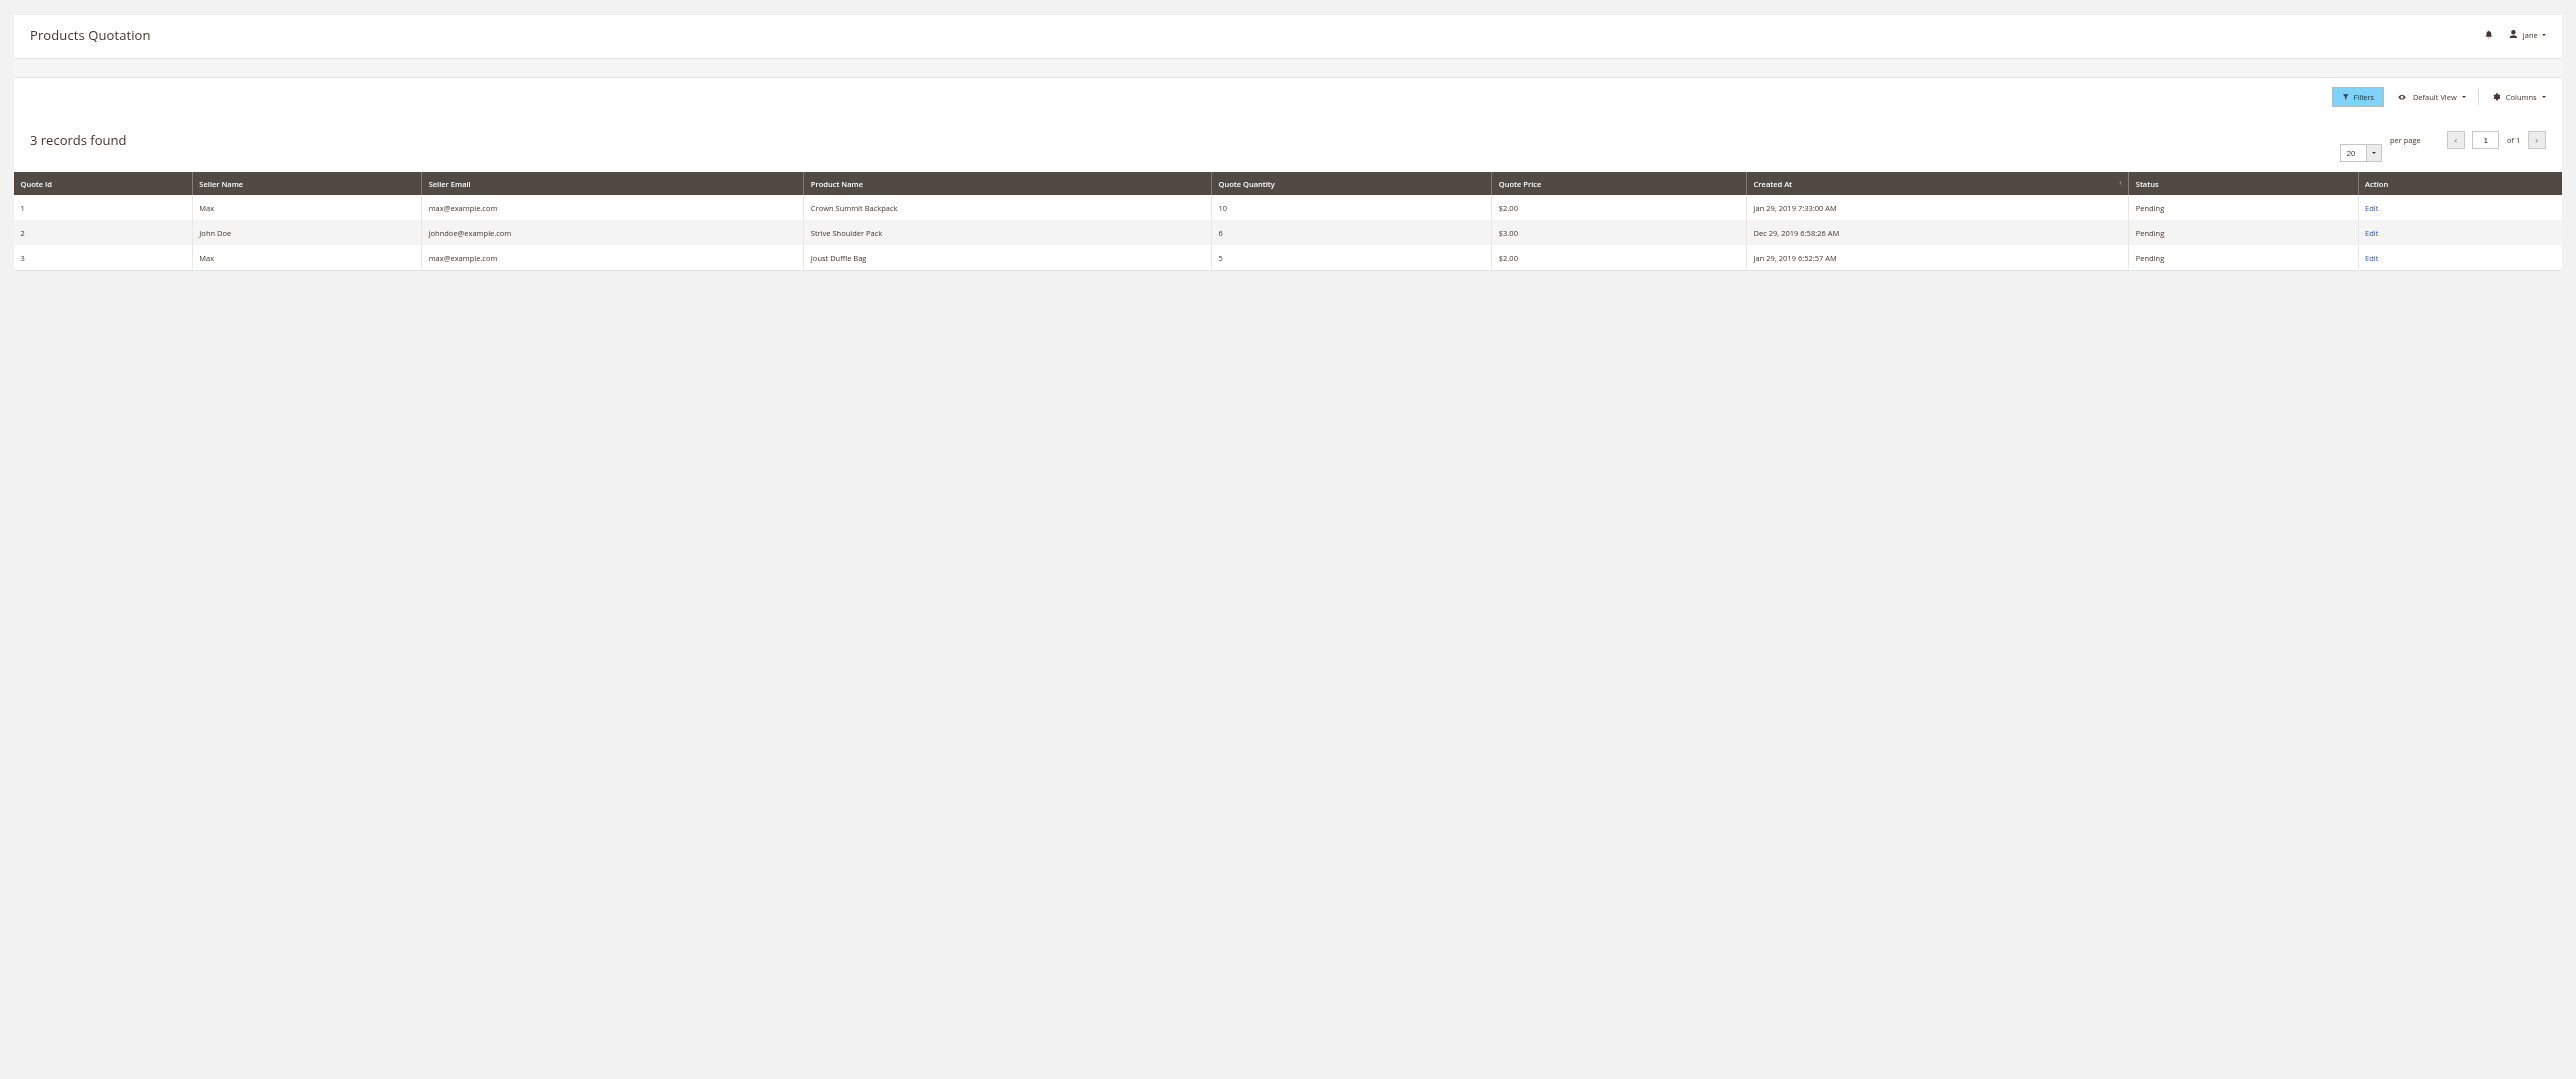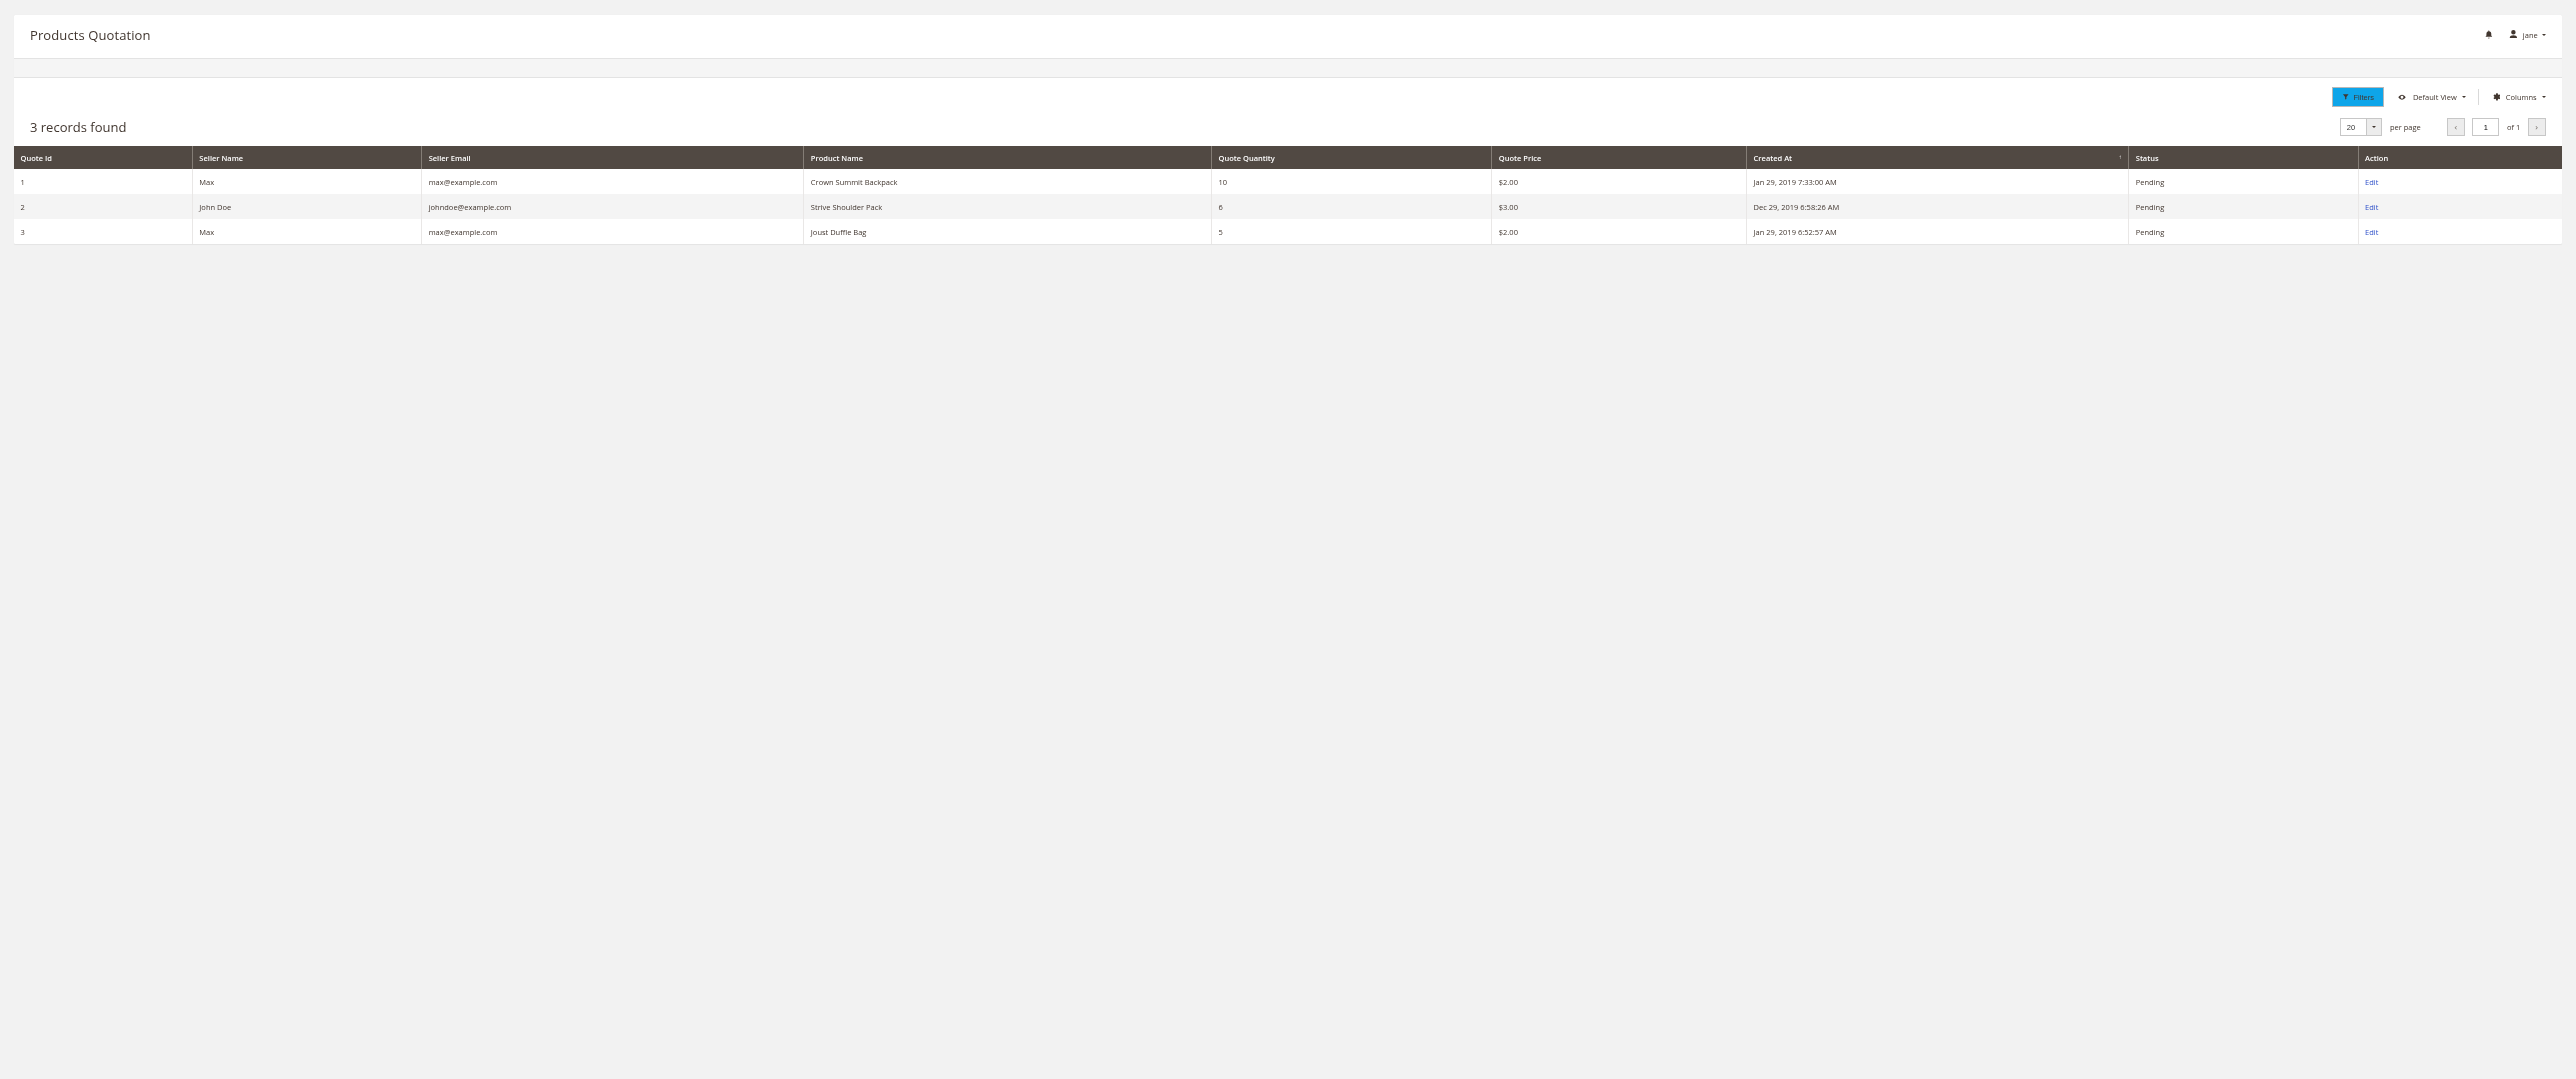--- a/index.html
+++ b/index.html
@@ -34,31 +34,31 @@
   }
   .toolbar {
     display:flex; align-items:center; justify-content:flex-end;
     gap:12px; padding:8.6px 16px 0;
   }
   .btn {
     display:inline-flex; align-items:center; gap:4.3px;
     background:#fff; border:0.5px solid #b8b8b8; height:20.5px;
     padding:0 8.6px; cursor:pointer; color:#41362f; font-size:7.5px;
   }
-  .btn.filters { background:#0ea5e9; }
+  .btn.filters { background:#7dd3fc; }
   .link-group { display:inline-flex; align-items:center; gap:5.4px; color:#41362f; cursor:pointer; }
   .vsep { width:0.5px; height:16px; background:#d9d9d9; }
   .meta-row {
     display:flex; align-items:center; justify-content:space-between;
     padding:10.8px 16px 9.7px;
   }
   .records { color:#41362f; font-size:13px; }
   .pager { display:flex; align-items:center; gap:7.5px; }
   .per-input {
-    display:flex; align-items:flex-end;
+    display:flex; align-items:flex-end;margin-top:26px;
   }
   .per-input input {
     width:26px; height:18.3px; border:0.5px solid #c7c7c7; border-right:none;
     text-align:left; padding:0 5.4px; font-size:7.5px; color:#333;
   }
   .per-input .caret-box {
     width:16px; height:18.3px; border:0.5px solid #c7c7c7;
     background:#ececec; display:flex; align-items:center; justify-content:center;
     cursor:pointer;
   }

